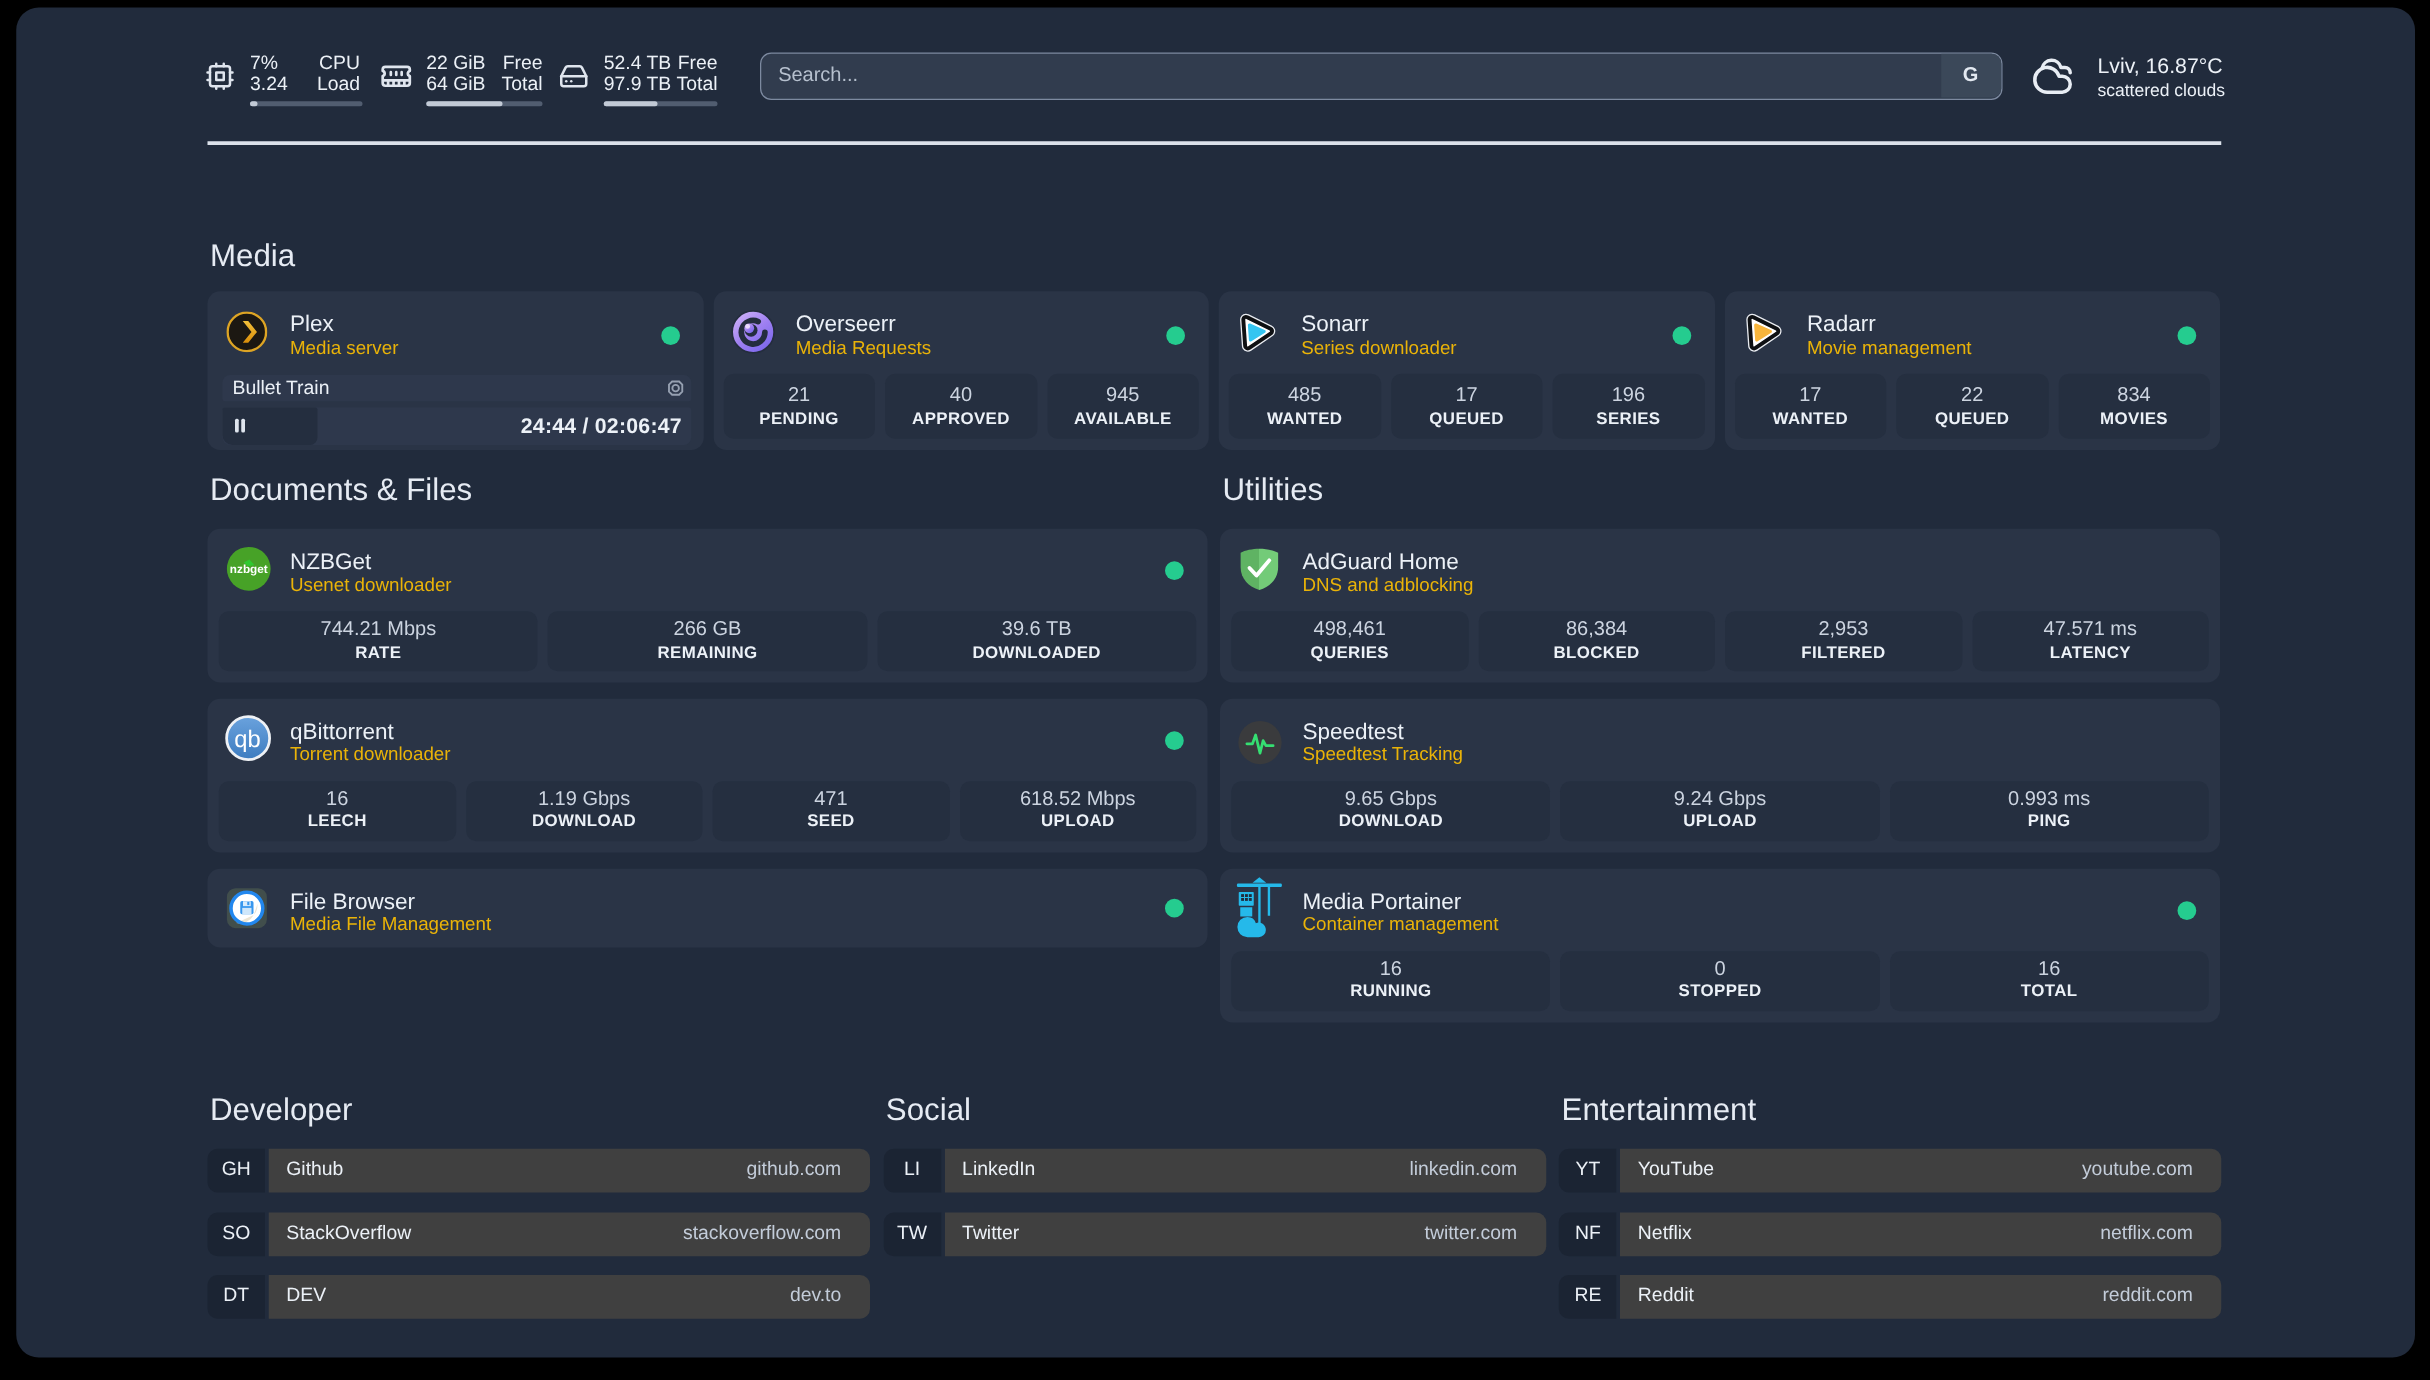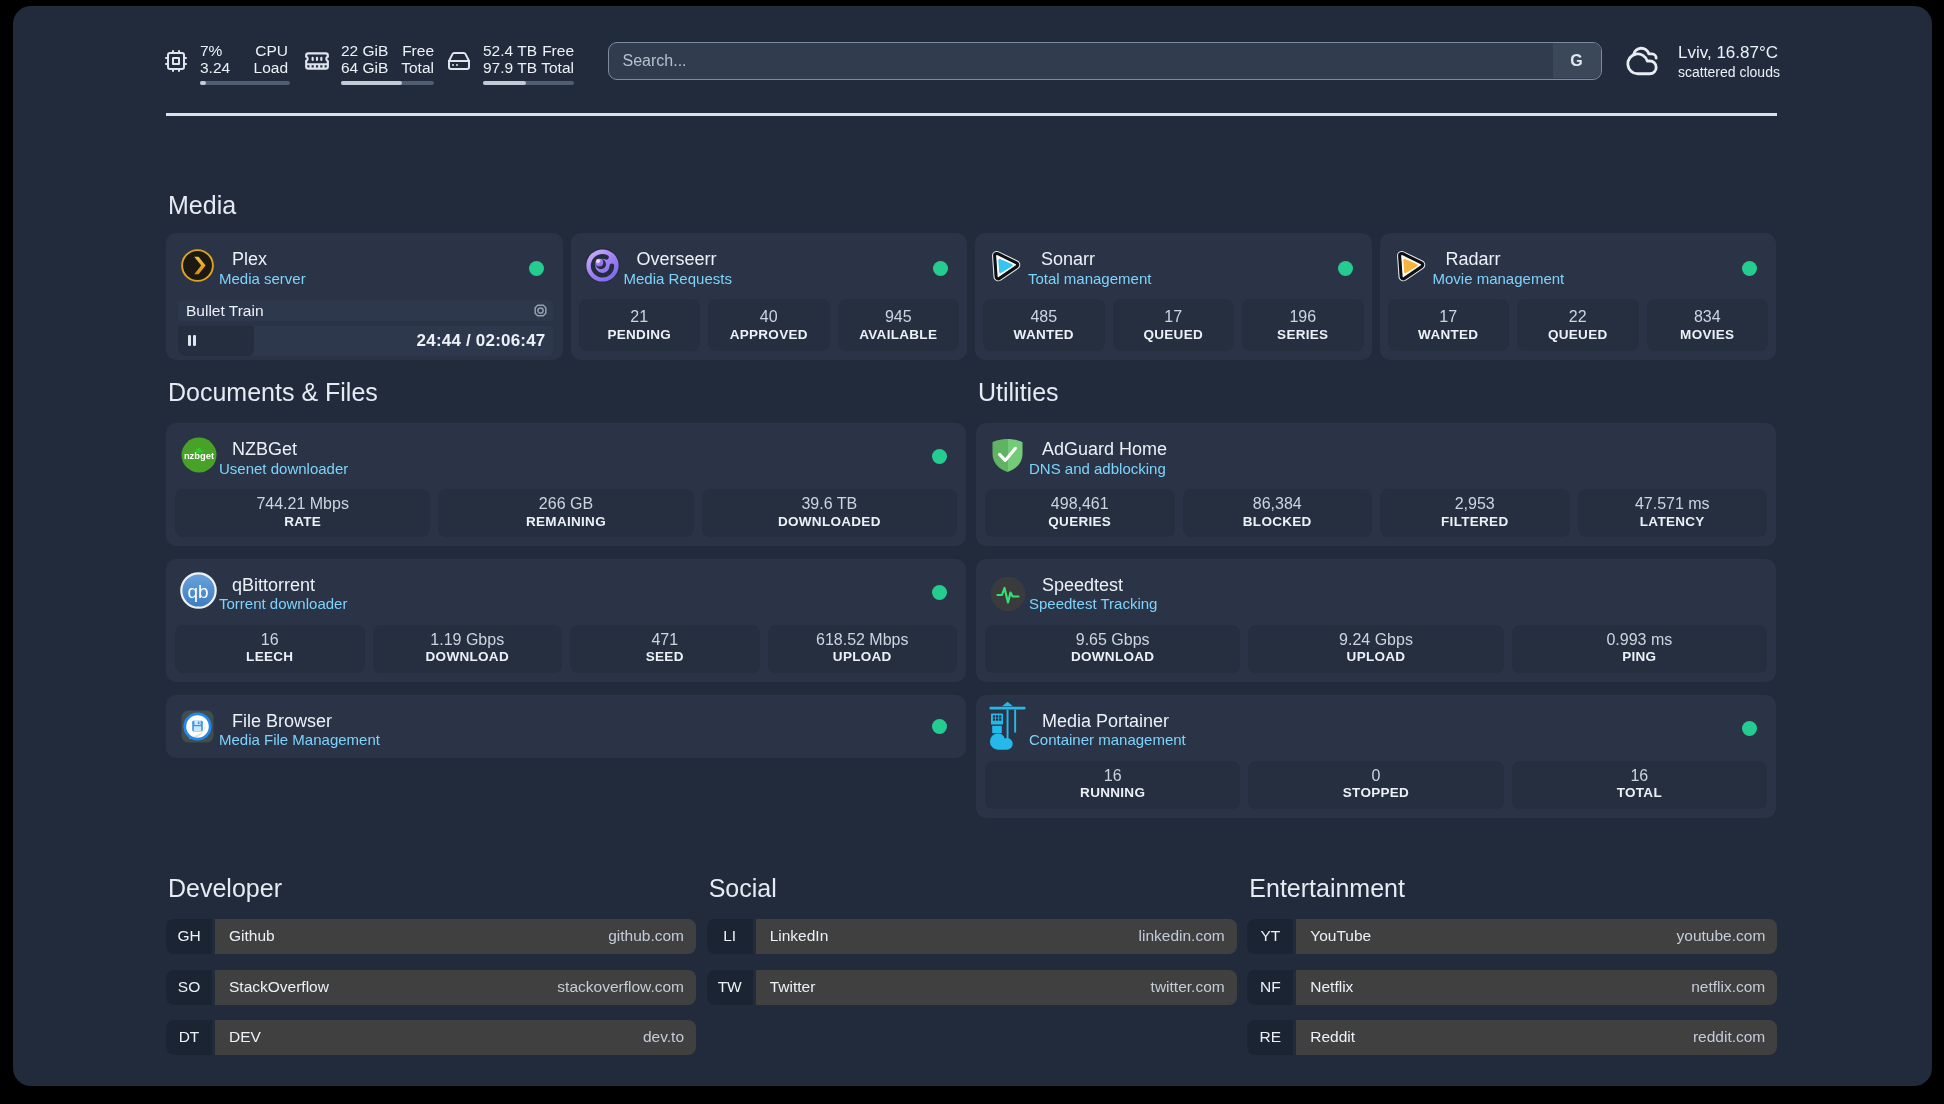--- a/index.html
+++ b/index.html
@@ -1,36 +1,36 @@
 <!DOCTYPE html>
 <html><head><meta charset="utf-8"><style>
 html,body{margin:0;padding:0;background:#000;width:1944px;height:1104px;overflow:hidden}
 *{box-sizing:border-box;font-family:"Liberation Sans", sans-serif;}
 #frame{position:absolute;left:13px;top:6px;width:1919px;height:1080px;background:#212b3c;border-radius:18px;overflow:hidden}
 .abs{position:absolute}
 .card{position:absolute;background:#2a3446;border-radius:10px}
 .ttl{position:absolute;left:66px;top:16px;font-size:18px;color:#ecf1f7;white-space:nowrap}
-.sub{position:absolute;left:53px;top:36.5px;font-size:15px;color:#7dd3fc;white-space:nowrap}
+.sub{position:absolute;left:66px;top:36.5px;font-size:15px;color:#eab308;white-space:nowrap}
 .dot{position:absolute;width:15px;height:15px;border-radius:50%;background:#25cc8f;right:19px;top:27.5px}
 .stats{position:absolute;left:9px;right:9px;top:66px;height:48px;display:flex;gap:8px}
 .stats.med{height:52px;left:8px;right:8px}
 .stat{flex:1;background:#252f40;border-radius:8px;text-align:center;overflow:hidden}
 .stat .v{margin-top:6px;font-size:16px;color:#ccd4e0;white-space:nowrap}
 .stat .l{font-size:13.5px;font-weight:bold;color:#ecf1f7;margin-top:0.5px;letter-spacing:0.3px;white-space:nowrap}
 .stats.med .v{margin-top:9px}
 .h2{position:absolute;font-size:25px;color:#e6ebf3;white-space:nowrap}
 .res{position:absolute;top:38px;font-size:15.5px;color:#ecf1f7}
 .rc{position:absolute;top:1px;line-height:17px;white-space:nowrap}
 .bar{position:absolute;top:40px;height:4px;border-radius:2px;background:#515d70}
 .bar i{display:block;height:4px;border-radius:2px;background:#c2cad6}
 .bm{position:absolute;height:35px;font-size:15.5px}
 .ab{position:absolute;left:0;top:0;width:46px;height:35px;background:#1b2433;border-radius:8px 0 0 8px;text-align:center;line-height:33px;color:#ecf1f7}
 .bp{position:absolute;left:49px;top:0;right:0;height:35px;background:#404040;border-radius:0 8px 8px 0;line-height:33px}
 .bp .n{position:absolute;left:14px;color:#ecf1f7;white-space:nowrap}
-.bp .d{position:absolute;right:12px;color:#c3ccd9;white-space:nowrap}
+.bp .d{position:absolute;right:23px;color:#c3ccd9;white-space:nowrap}
 </style></head><body>
 <div id="frame">
 
 <div style="position:absolute;left:151px;top:43px;line-height:0"><svg width="24" height="24" viewBox="0 0 24 24" fill="none" stroke="#dfe5ee" stroke-width="2" stroke-linecap="round" stroke-linejoin="round">
         <rect x="4" y="4" width="16" height="16" rx="2"></rect>
         <rect x="9" y="9" width="6" height="6"></rect>
         <path d="M15 2v2M15 20v2M2 15h2M2 9h2M20 15h2M20 9h2M9 2v2M9 20v2"></path>
       </svg></div>
 <div class="res" style="left:187px;top:35px;width:88px;height:60px">
 <div class="rc" style="left:0">7%<br>3.24</div>
@@ -139,21 +139,21 @@
 <div class="card" style="left:962px;top:227px;width:396.5px;height:127px">
       <div style="position:absolute;left:14px;top:15px;line-height:0"><svg width="35" height="35" viewBox="0 0 35 35">
           <g stroke-linejoin="round" transform="rotate(-4 17.5 17.5)">
             <path d="M8.5 7 L26.5 17.5 L8.5 28 Z" fill="#e8ebf0" stroke="#e8ebf0" stroke-width="9.5"></path>
             <path d="M8.5 7 L26.5 17.5 L8.5 28 Z" fill="#0e1013" stroke="#0e1013" stroke-width="7.4"></path>
             <path d="M8.5 7 L26.5 17.5 L8.5 28 Z" fill="#ffffff" stroke="#ffffff" stroke-width="1.2"></path>
             <path d="M11 11.6 L22.3 17.5 L11 23.4 Z" fill="#35c5f1" stroke="#35c5f1" stroke-width="2.6"></path>
           </g>
         </svg></div>
       <div class="ttl">Sonarr</div>
-      <div class="sub">Total management</div>
+      <div class="sub">Series downloader</div>
       <div class="dot" style="top:27.5px"></div>
       <div class="stats med">
         <div class="stat">
           <div class="v">485</div>
           <div class="l">WANTED</div>
         </div>
         <div class="stat">
           <div class="v">17</div>
           <div class="l">QUEUED</div>
         </div>

